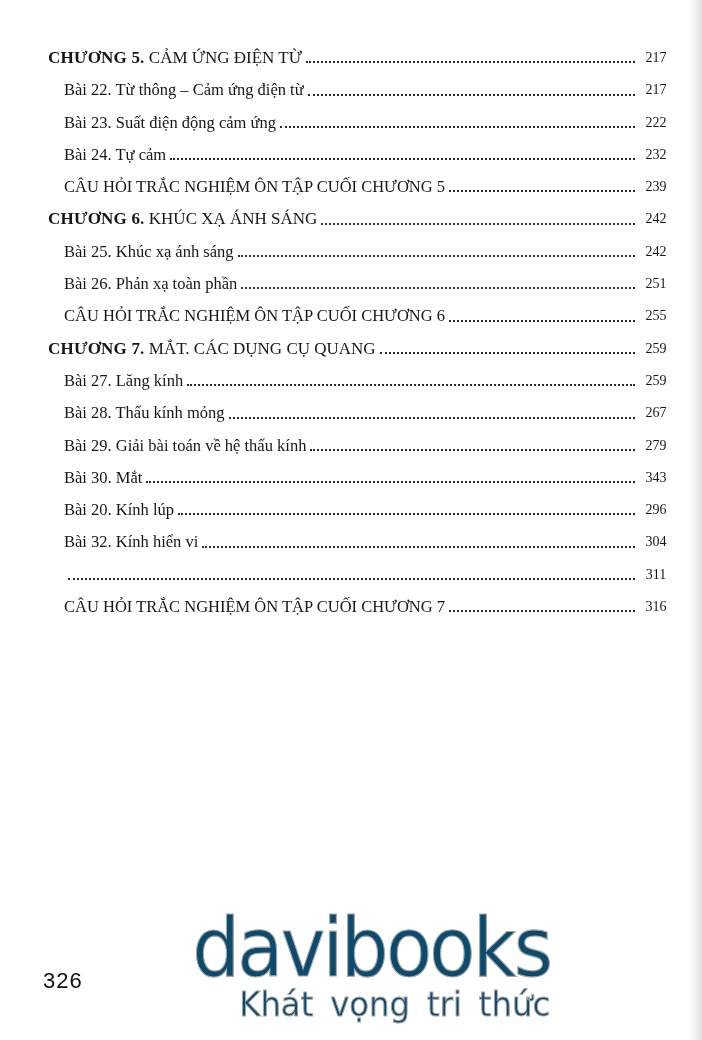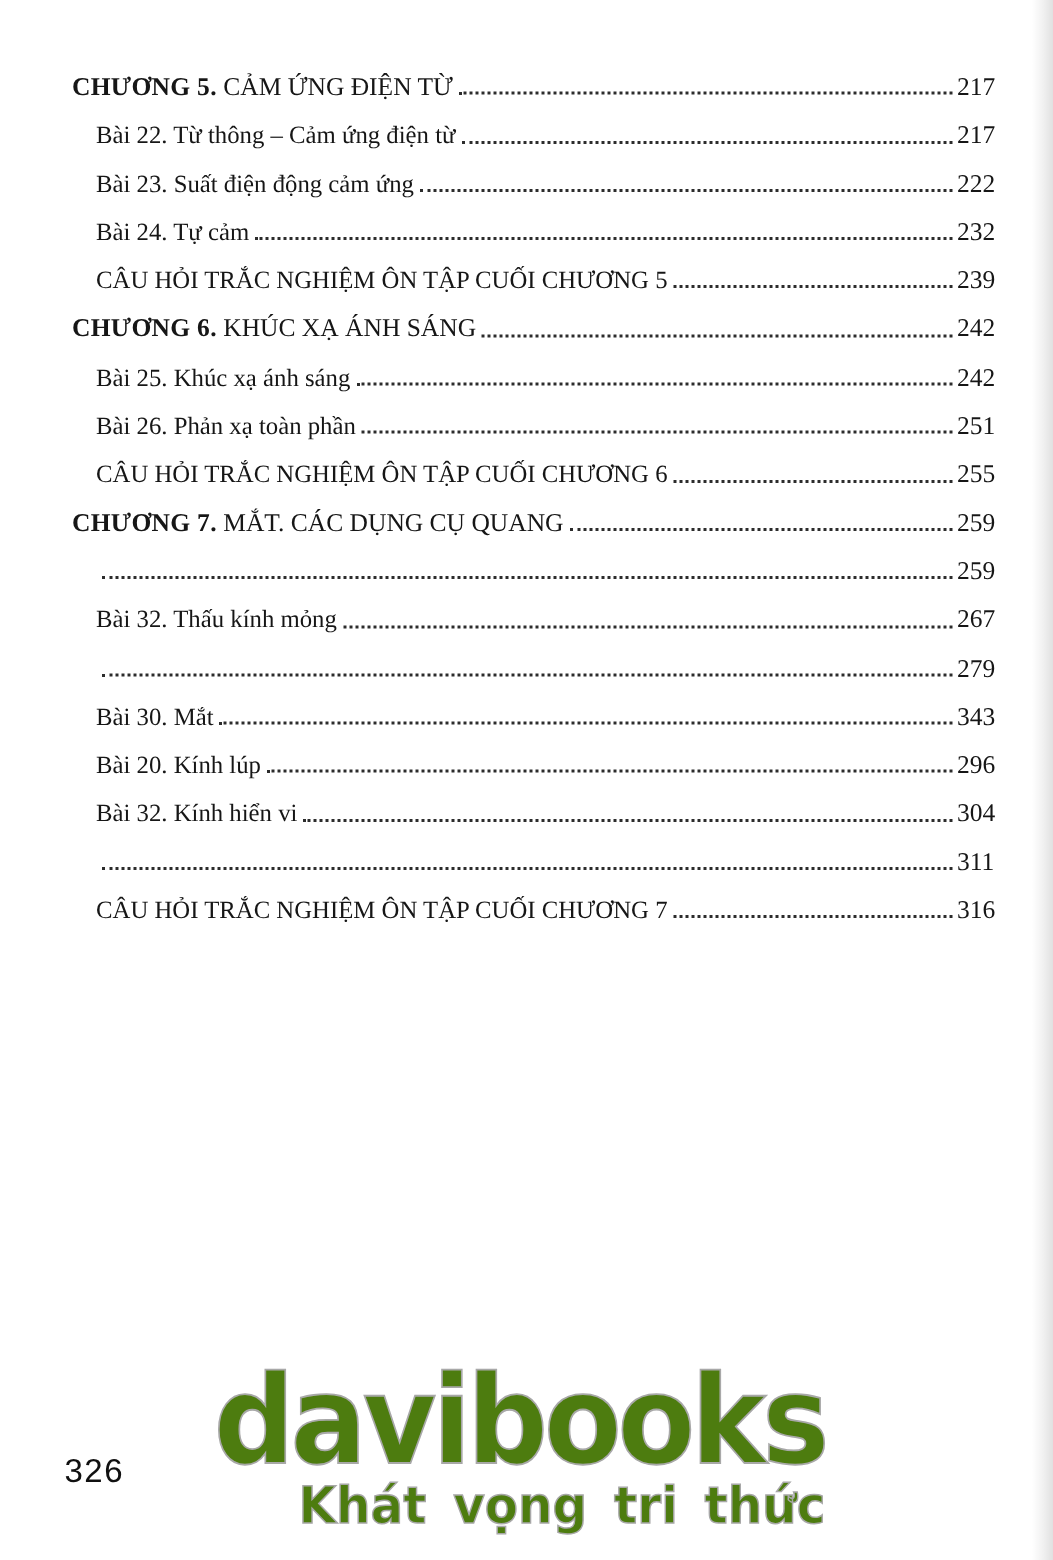--- a/index.html
+++ b/index.html
@@ -60,41 +60,41 @@
     flex: 1 1 auto;
     align-self: flex-end;
     min-width: 18px;
     height: 0;
     border-bottom: 2px dotted #2c2c2c;
     margin: 0 3px 11px 4px;
   }
   .toc-row .pagenum {
     flex: 0 0 auto;
     min-width: 36px;
-    text-align: left;
-    font-size: 17px;
+    text-align: center;
+    font-size: 14px;
   }
   
   .folio {
     position: absolute;
     left: 43px;
     top: 968px;
     font-family: "Liberation Sans", "DejaVu Sans", sans-serif;
     font-size: 22px;
     letter-spacing: 1px;
     color: #101010;
   }
   .watermark {
     position: absolute;
     top: 906px;
     right: 152px;
     text-align: right;
     font-family: "DejaVu Sans", "Liberation Sans", sans-serif;
-    font-weight: bold;
-    color: #4d7c0f;
+    font-weight: normal;
+    color: #0c4a6e;
     -webkit-text-stroke: 1.2px #a8a8a8;
     pointer-events: none;
   }
   .watermark .wm-line1 {
     display: block;
     font-size: 82px;
     line-height: 84px;
     letter-spacing: -3px;
     transform: scaleX(0.92);
     transform-origin: right center;
@@ -161,29 +161,31 @@
         <span class="label"><span>CÂU HỎI TRẮC NGHIỆM ÔN TẬP CUỐI CHƯƠNG 6</span></span>
         <span class="leader"></span>
         <span class="pagenum">255</span>
       </div>
       <div class="toc-row chapter">
         <span class="label"><span class="prefix">CHƯƠNG 7.</span>&nbsp;<span>MẮT. CÁC DỤNG CỤ QUANG</span></span>
         <span class="leader"></span>
         <span class="pagenum">259</span>
       </div>
       <div class="toc-row lesson">
+        <span class="label"><span>Bài 27. Lăng kính</span></span>
         <span class="leader"></span>
         <span class="pagenum">259</span>
       </div>
       <div class="toc-row lesson">
-        <span class="label"><span>Bài 32. Thấu kính mỏng</span></span>
+        <span class="label"><span>Bài 28. Thấu kính mỏng</span></span>
         <span class="leader"></span>
         <span class="pagenum">267</span>
       </div>
       <div class="toc-row lesson">
+        <span class="label"><span>Bài 29. Giải bài toán về hệ thấu kính</span></span>
         <span class="leader"></span>
         <span class="pagenum">279</span>
       </div>
       <div class="toc-row lesson">
         <span class="label"><span>Bài 30. Mắt</span></span>
         <span class="leader"></span>
         <span class="pagenum">343</span>
       </div>
       <div class="toc-row lesson">
         <span class="label"><span>Bài 20. Kính lúp</span></span>

